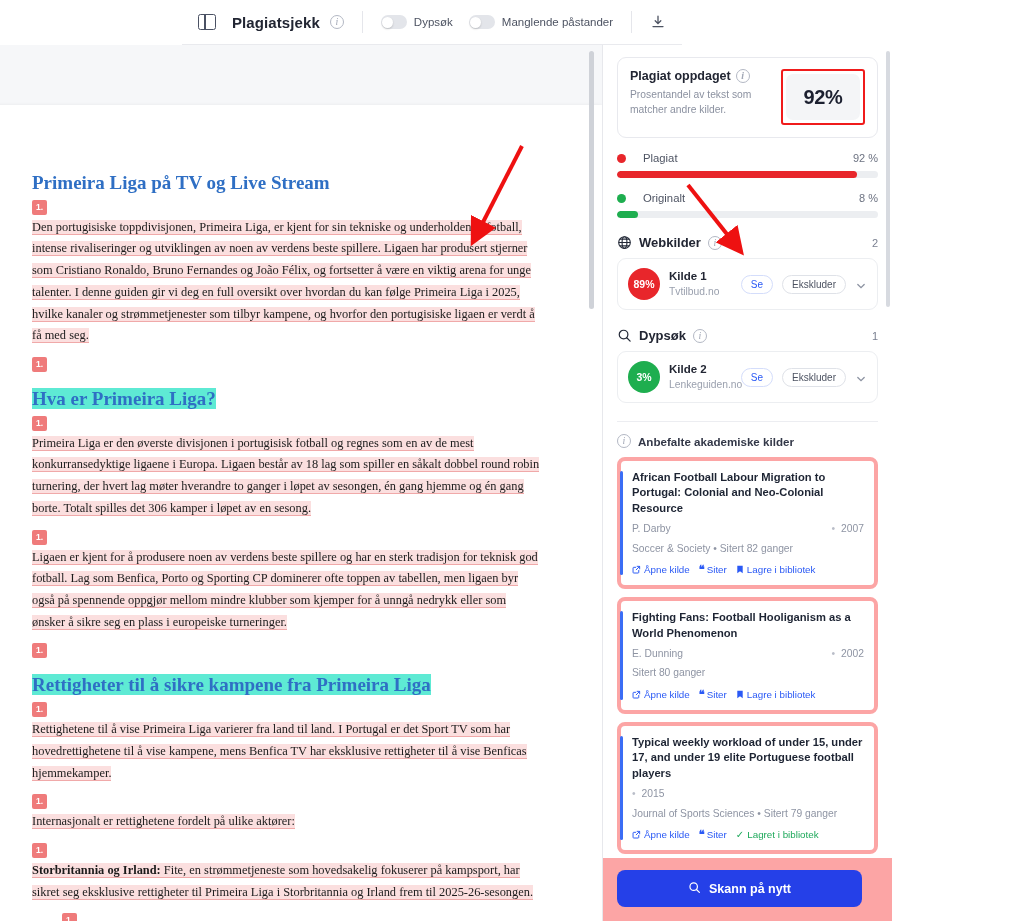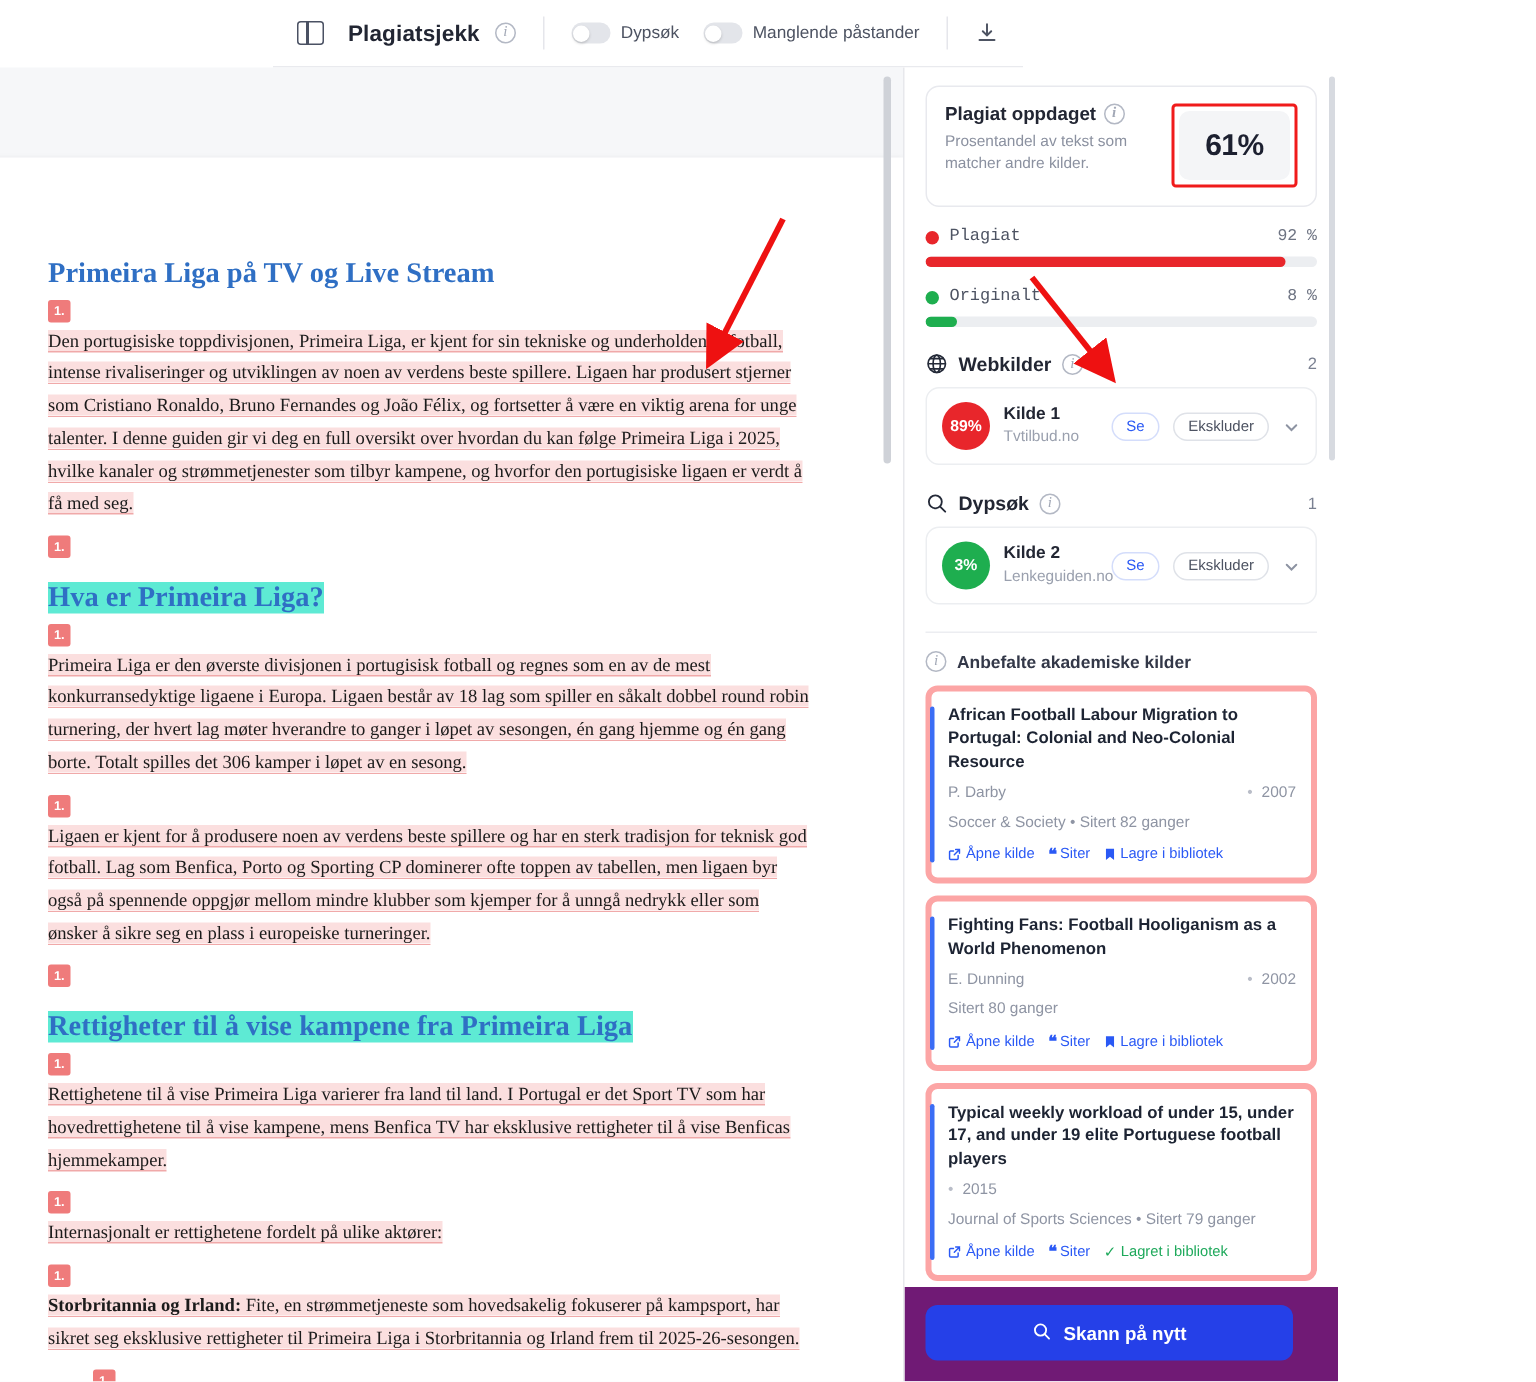--- a/index.html
+++ b/index.html
@@ -93,21 +93,21 @@
   .summary-title { font-size: 12.5px; font-weight: 700; color: #222633; display:flex; align-items:center; gap:5px; }
   .summary-sub { font-size: 10.3px; color: #8b91a0; line-height: 1.5; margin-top: 4px; max-width: 160px;}
   .pct-outline { border: 2.5px solid #f01b1b; border-radius: 3px; padding: 3px; flex: 0 0 auto; }
   .pct-box {
     background: #f4f5f7; border-radius: 7px; width: 74px; height: 46px;
     display:flex; align-items:center; justify-content:center;
     font-size: 20px; font-weight: 700; color: #1c2030; letter-spacing: -.3px;
   }
 
   .meter-row { margin-top: 14px; }
-  .meter-head { display: flex; align-items: center; gap: 7px; font-size: 11.3px; color: #4e5463; font-family: Liberation Mono, monospace; }
+  .meter-head { display: flex; align-items: center; gap: 17px; font-size: 11.3px; color: #4e5463; }
   .dot { width: 9px; height: 9px; border-radius: 50%; flex: 0 0 auto; }
   .meter-head .pctval { margin-left: auto; color: #6d7382; font-size: 11px; }
   .meter-track { height: 7px; border-radius: 4px; background: #eceef1; margin-top: 7px; overflow: hidden; }
   .meter-fill { height: 100%; border-radius: 4px; }
 
   .section-head {
     display: flex; align-items: center; gap: 7px; margin-top: 17px; margin-bottom: 8px;
   }
   .section-head .sh-title { font-size: 13px; font-weight: 700; color: #222633; }
   .section-head .sh-count { margin-left: auto; font-size: 11px; color: #7a8091; }
@@ -152,21 +152,21 @@
   .paper-actions { display: flex; gap: 9px; margin-top: 7px; font-size: 9.8px; align-items: center; }
   .act { color: #2a59f5; display: inline-flex; align-items: center; gap: 3px; white-space: nowrap; }
   .act.green { color: #1ea95b; }
   .act svg { flex: 0 0 auto; }
 
   .see-more {
     border: 1px solid #dde4fb; border-radius: 8px; text-align: center; padding: 9px;
     font-size: 11px; color: #2a59f5; font-weight: 700; margin-top: 4px;
   }
 
-  .sb-footer { flex: 0 0 auto; padding: 12px 30px 14px 14px; background: #701a75; }
+  .sb-footer { flex: 0 0 auto; padding: 12px 30px 14px 14px; background: #fca5a5; }
   .scan-btn {
     background: #2540e8; color: #fff; border-radius: 8px; height: 37px;
     display: flex; align-items: center; justify-content: center; gap: 8px;
     font-size: 12.5px; font-weight: 700;
   }
 
   
   .sb-scrollbar {
     position: absolute; right: 2px; top: 6px; width: 4px; height: 256px;
     background: #d7dae0; border-radius: 3px;
@@ -218,21 +218,21 @@
           <div class="badge-row"><span class="badge">1.</span></div>
           <h2><span class="hl-b">Hva er Primeira Liga?</span></h2>
 
           <div class="badge-row"><span class="badge">1.</span></div>
           <p><span class="hl">Primeira Liga er den øverste divisjonen i portugisisk fotball og regnes som en av de mest konkurransedyktige ligaene i Europa. Ligaen består av 18 lag som spiller en såkalt dobbel round robin turnering, der hvert lag møter hverandre to ganger i løpet av sesongen, én gang hjemme og én gang borte. Totalt spilles det 306 kamper i løpet av en sesong.</span></p>
 
           <div class="badge-row"><span class="badge">1.</span></div>
           <p><span class="hl">Ligaen er kjent for å produsere noen av verdens beste spillere og har en sterk tradisjon for teknisk god fotball. Lag som Benfica, Porto og Sporting CP dominerer ofte toppen av tabellen, men ligaen byr også på spennende oppgjør mellom mindre klubber som kjemper for å unngå nedrykk eller som ønsker å sikre seg en plass i europeiske turneringer.</span></p>
 
           <div class="badge-row"><span class="badge">1.</span></div>
-          <h2><span class="hl-b">Rettigheter til å vise kampene fra Primeira Liga</span></h2>
+          <h2><span class="hl-b">Rettigheter til å sikre kampene fra Primeira Liga</span></h2>
 
           <div class="badge-row"><span class="badge">1.</span></div>
           <p><span class="hl">Rettighetene til å vise Primeira Liga varierer fra land til land. I Portugal er det Sport TV som har hovedrettighetene til å vise kampene, mens Benfica TV har eksklusive rettigheter til å vise Benficas hjemmekamper.</span></p>
 
           <div class="badge-row"><span class="badge">1.</span></div>
           <p><span class="hl">Internasjonalt er rettighetene fordelt på ulike aktører:</span></p>
 
           <div class="badge-row"><span class="badge">1.</span></div>
           <p><span class="hl"><span class="bd">Storbritannia og Irland:</span><span> Fite, en strømmetjeneste som hovedsakelig fokuserer på kampsport, har sikret seg eksklusive rettigheter til Primeira Liga i Storbritannia og Irland frem til 2025-26-sesongen.</span></span></p>
 
@@ -250,21 +250,21 @@
 
         <div class="summary-card">
           <div class="summary-left">
             <div class="summary-title">
               <span>Plagiat oppdaget</span>
               <span class="info-i">i</span>
             </div>
             <div class="summary-sub">Prosentandel av tekst som matcher andre kilder.</div>
           </div>
           <div class="pct-outline">
-            <div class="pct-box">61%</div>
+            <div class="pct-box">92%</div>
           </div>
         </div>
 
         <div class="meter-row">
           <div class="meter-head">
             <span class="dot" style="background:#e8262b"></span>
             <span>Plagiat</span>
             <span class="pctval">92 %</span>
           </div>
           <div class="meter-track">

